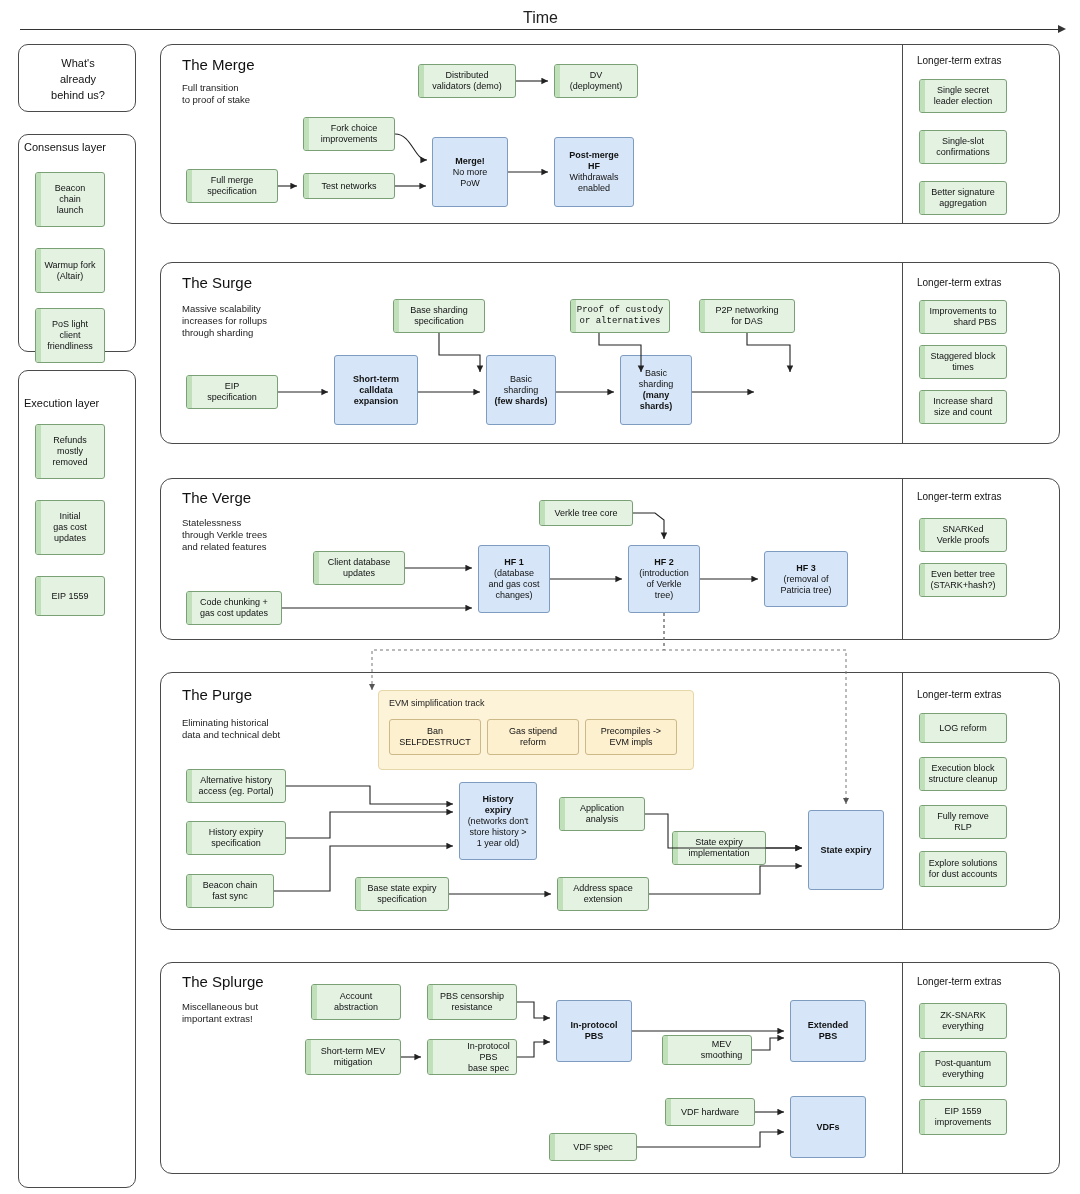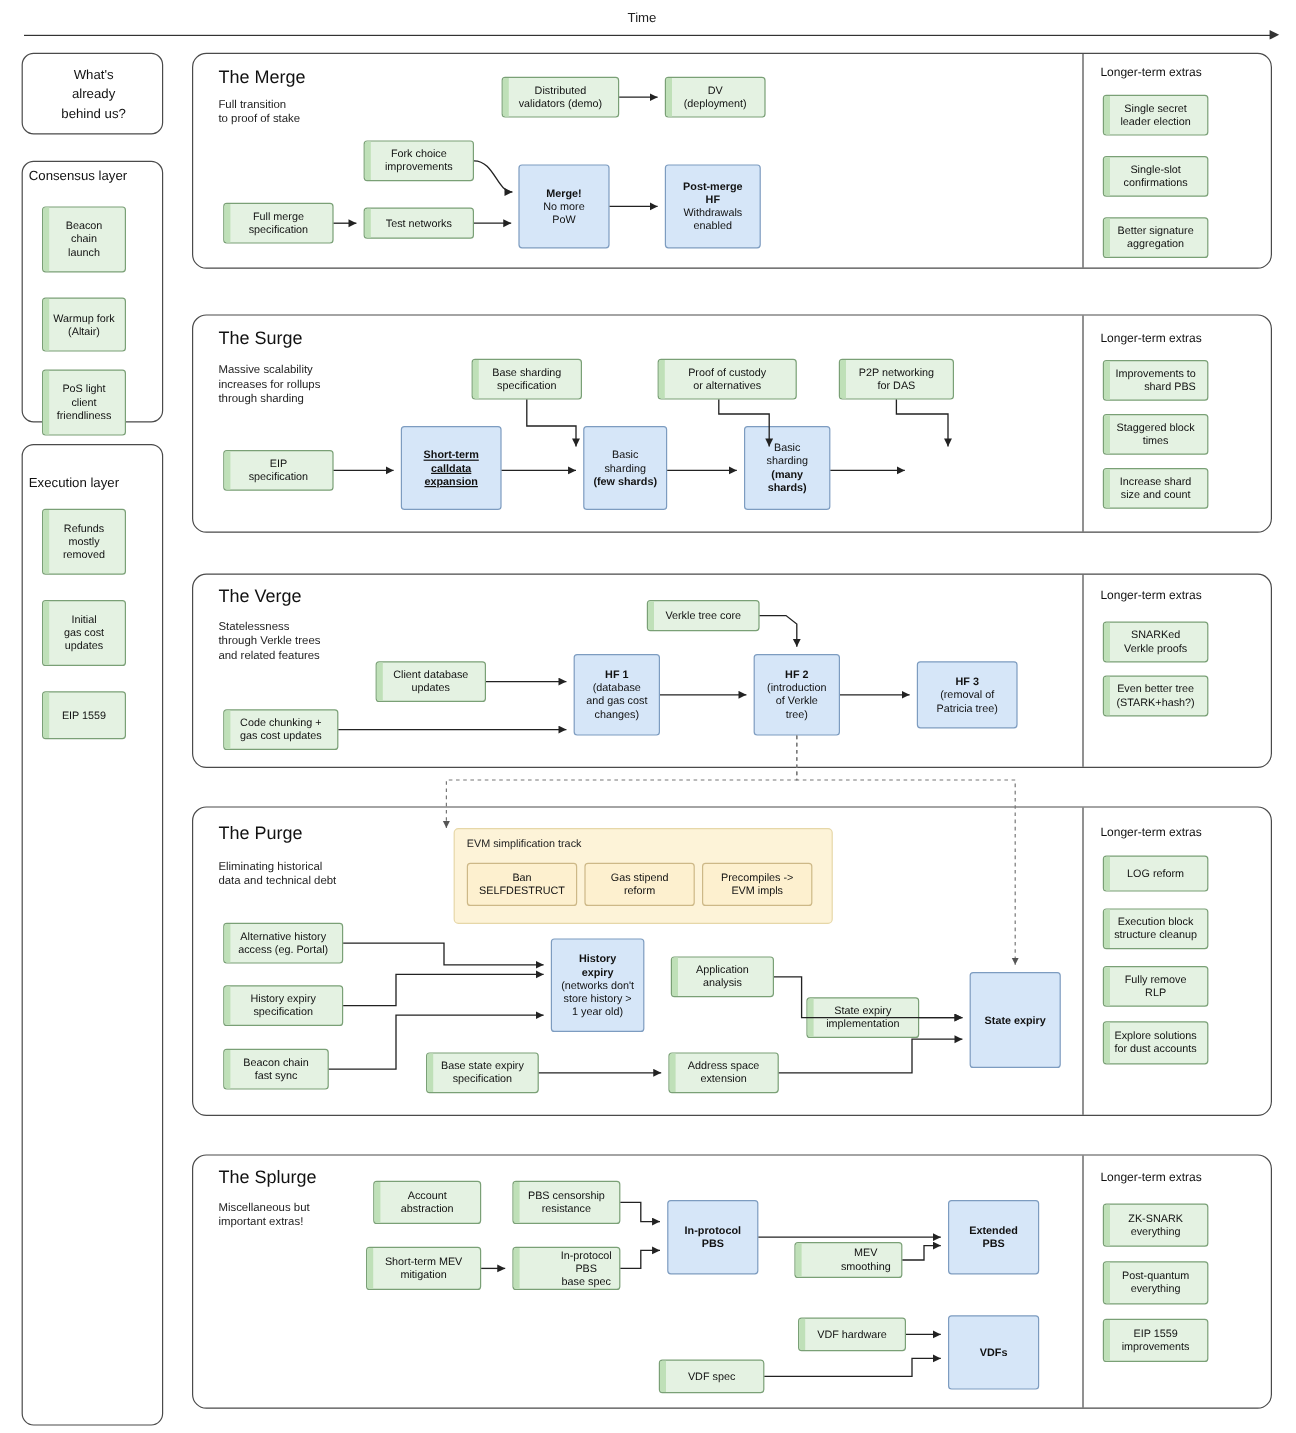--- a/index.html
+++ b/index.html
@@ -3,21 +3,21 @@
 <meta charset="utf-8">
 <style>
   html,body{margin:0;padding:0;background:#ffffff;}
   body{width:1080px;height:1194px;position:relative;font-family:"Liberation Sans",sans-serif;color:#111;overflow:hidden;}
   .canvas{position:absolute;left:0;top:0;width:1080px;height:1194px;}
 
   
   .abs{position:absolute;box-sizing:border-box;}
 
   
-  .time-label{font-size:11px;color:#222;}
+  .time-label{font-size:16px;color:#222;}
   .axis-line{position:absolute;height:1px;background:#333;}
   .axis-arrow{position:absolute;width:0;height:0;border-top:4px solid transparent;border-bottom:4px solid transparent;border-left:8px solid #333;}
 
   
   .panel{position:absolute;border:1px solid #4a4a4a;border-radius:12px;background:#fff;box-sizing:border-box;}
   .panel-title{position:absolute;font-size:15px;color:#111;}
   .panel-sub{position:absolute;font-size:9.5px;color:#222;line-height:12px;}
   .extras-title{position:absolute;font-size:10px;color:#111;}
   .divider{position:absolute;width:1px;background:#4a4a4a;}
 
@@ -127,21 +127,21 @@
   </div>
 
   <div class="node green" style="left:418px;top:64px;width:98px;height:34px;">
     <div class="greenbar"></div>
       <div><span>Distributed</span><br><span>validators (demo)</span></div>
   </div>
   <div class="node green" style="left:554px;top:64px;width:84px;height:34px;">
     <div class="greenbar"></div>
       <div><span>DV</span><br><span>(deployment)</span></div>
   </div>
-  <div class="node green" style="left:303px;top:117px;width:92px;height:34px;">
+  <div class="node green" style="left:303px;top:117px;width:92px;height:34px;text-align:right;">
     <div class="greenbar"></div>
       <div><span>Fork choice</span><br><span>improvements</span></div>
   </div>
   <div class="node green" style="left:186px;top:169px;width:92px;height:34px;">
     <div class="greenbar"></div>
       <div><span>Full merge</span><br><span>specification</span></div>
   </div>
   <div class="node green" style="left:303px;top:173px;width:92px;height:26px;">
     <div class="greenbar"></div>
       <div><span>Test networks</span></div>
@@ -171,33 +171,33 @@
   </div>
   <div class="node green" style="left:919px;top:390px;width:88px;height:34px;">
     <div class="greenbar"></div>
       <div><span>Increase shard</span><br><span>size and count</span></div>
   </div>
 
   <div class="node green" style="left:393px;top:299px;width:92px;height:34px;">
     <div class="greenbar"></div>
       <div><span>Base sharding</span><br><span>specification</span></div>
   </div>
-  <div class="node green" style="left:548px;top:299px;width:116px;height:34px;">
+  <div class="node green" style="left:570px;top:299px;width:100px;height:34px;font-family:Liberation Mono, monospace;">
     <div class="greenbar"></div>
       <div><span>Proof of custody</span><br><span>or alternatives</span></div>
   </div>
   <div class="node green" style="left:699px;top:299px;width:96px;height:34px;">
     <div class="greenbar"></div>
       <div><span>P2P networking</span><br><span>for DAS</span></div>
   </div>
   <div class="node green" style="left:186px;top:375px;width:92px;height:34px;">
     <div class="greenbar"></div>
       <div><span>EIP</span><br><span>specification</span></div>
   </div>
-  <div class="node blue" style="left:334px;top:355px;width:84px;height:70px;text-decoration:underline;">
+  <div class="node blue" style="left:334px;top:355px;width:84px;height:70px;">
     <div><span class="bold">Short-term</span><br><span class="bold">calldata</span><br><span class="bold">expansion</span></div>
   </div>
   <div class="node blue" style="left:486px;top:355px;width:70px;height:70px;">
     <div><span>Basic</span><br><span>sharding</span><br><span class="bold">(few shards)</span></div>
   </div>
   <div class="node blue" style="left:620px;top:355px;width:72px;height:70px;">
     <div><span>Basic</span><br><span>sharding</span><br><span class="bold">(many</span><br><span class="bold">shards)</span></div>
   </div>
 
   <div class="panel" style="left:160px;top:478px;width:900px;height:162px;"></div>

